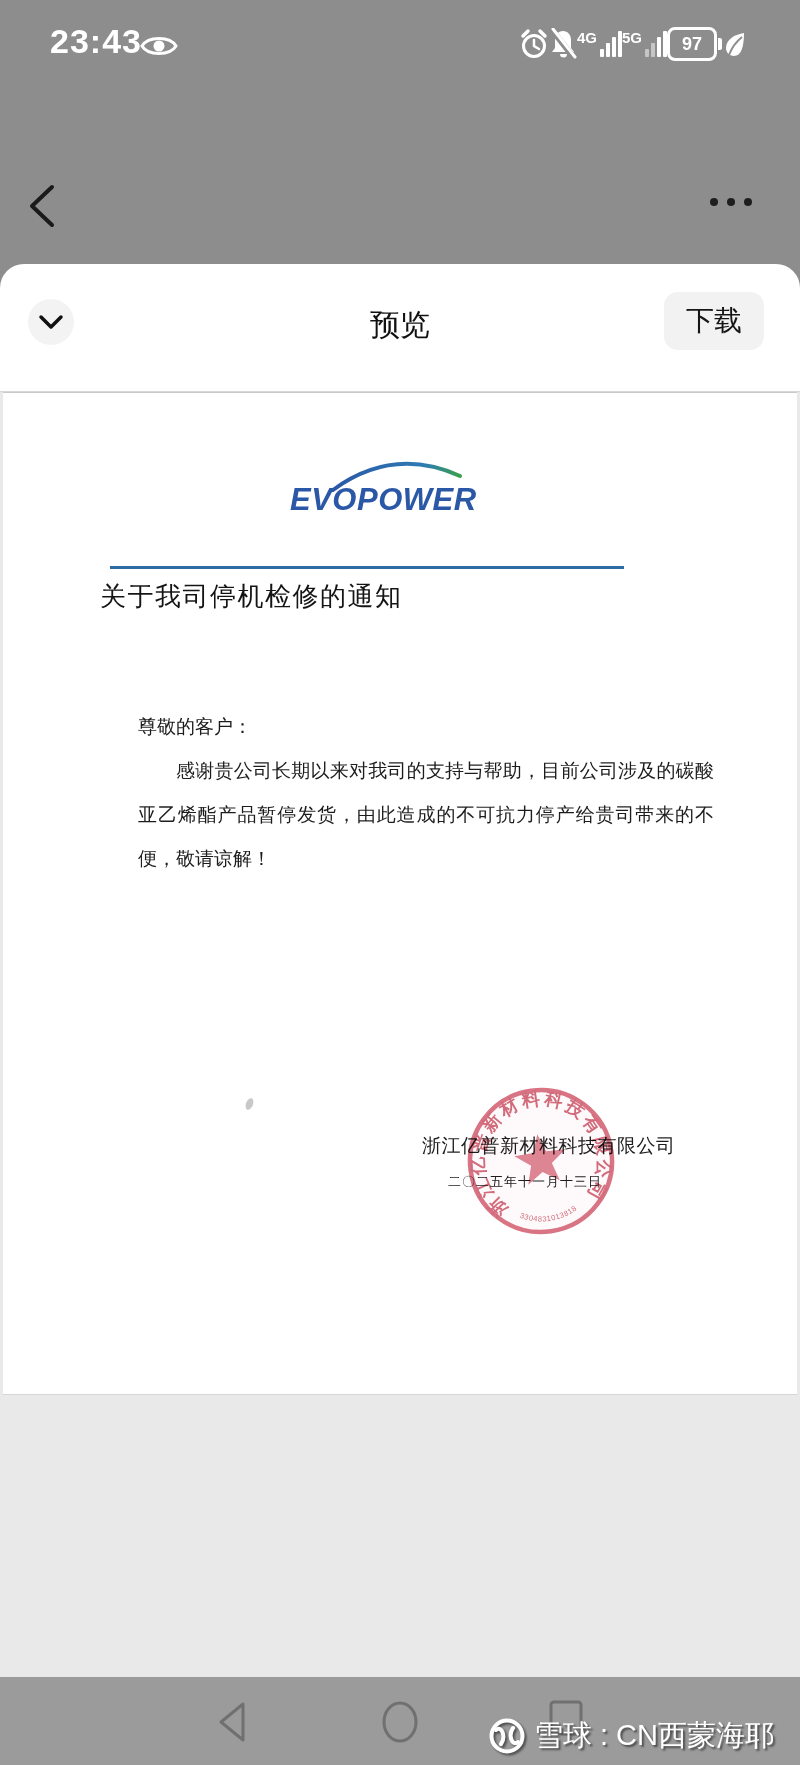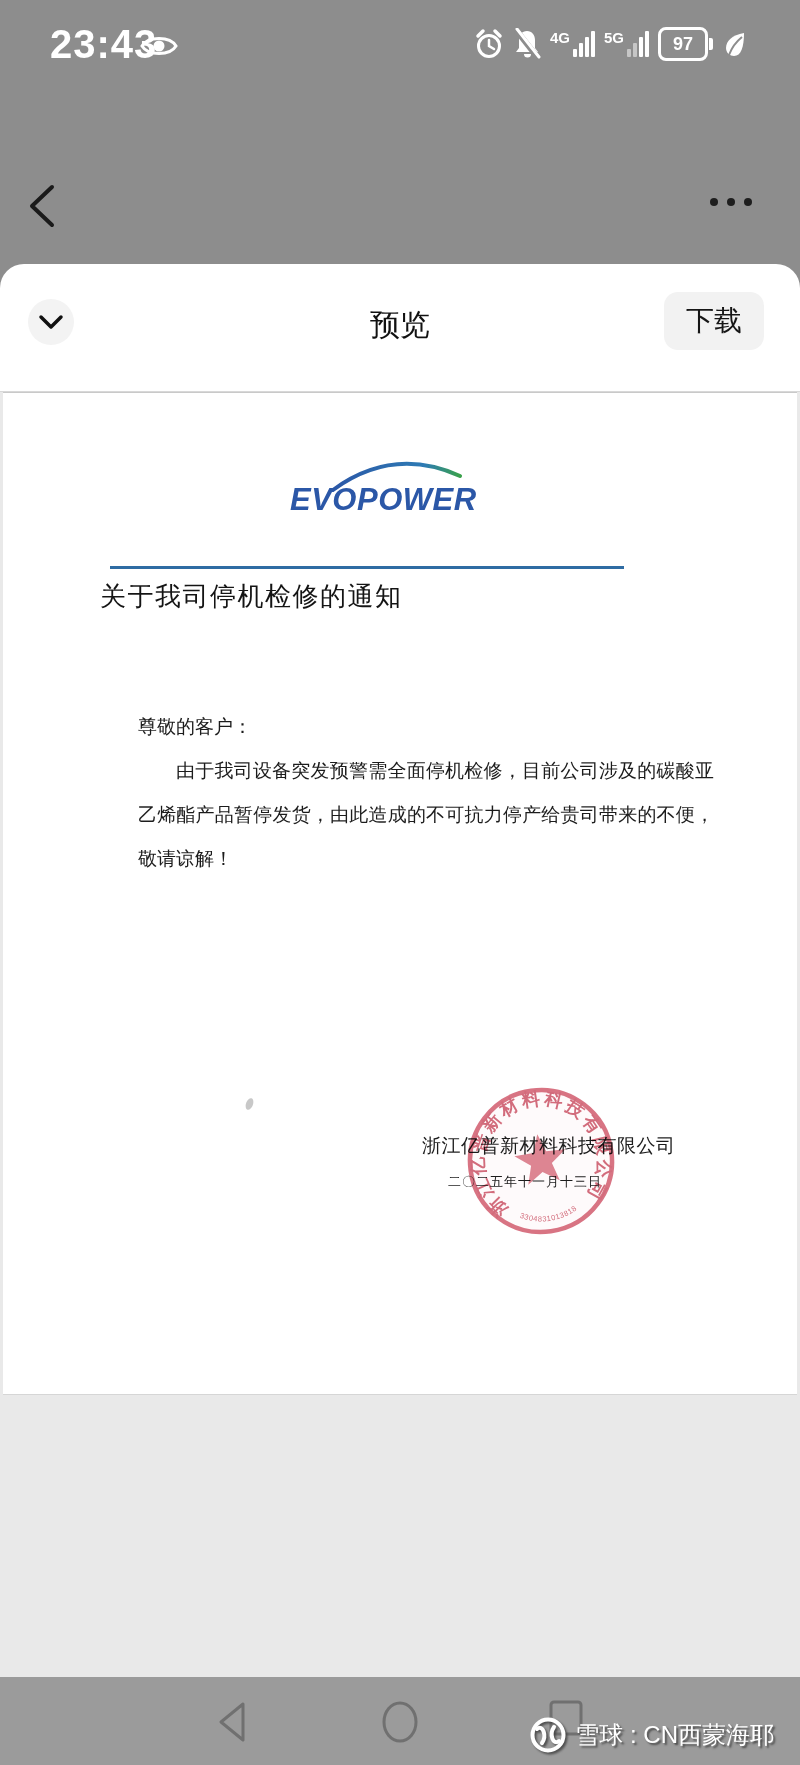--- a/index.html
+++ b/index.html
@@ -2,22 +2,22 @@
 <html><head>
 <meta charset="utf-8">
 <style>
   html,body{margin:0;padding:0;}
   body{width:800px;height:1765px;position:relative;background:#8d8d8d;
        font-family:"Liberation Sans","DejaVu Sans",sans-serif;overflow:hidden;}
   .abs{position:absolute;}
 
   
   .status-bar{top:0;left:0;width:800px;height:90px;color:#fff;}
-  .time{left:50px;top:22px;font-size:40px;font-weight:600;letter-spacing:1px;}
-  .st-icons{right:52px;top:24px;display:flex;align-items:center;gap:9px;height:40px;}
+  .time{left:50px;top:22px;font-size:34px;font-weight:600;letter-spacing:1px;}
+  .st-icons{right:52px;top:24px;display:flex;align-items:center;height:40px;}
   .sig{display:flex;align-items:flex-end;gap:2px;}
   .sig .lbl{font-size:15px;font-weight:700;line-height:1;margin-right:1px;transform:translateY(-12px);}
   .bars{display:flex;align-items:flex-end;gap:2px;}
   .bars i{display:block;width:4px;background:#fff;border-radius:1px;}
   .battery{display:flex;align-items:center;}
   .bat-body{width:44px;height:28px;border:3px solid #fff;border-radius:8px;
             display:flex;align-items:center;justify-content:center;font-size:18px;font-weight:700;}
   .bat-nub{width:4px;height:12px;background:#fff;border-radius:0 2px 2px 0;margin-left:1px;}
 
   
@@ -49,21 +49,21 @@
   .doc-body .salutation{text-indent:0;}
   .speck{left:246px;top:1098px;width:7px;height:12px;background:#9a9a9a;border-radius:50%;opacity:.55;transform:rotate(20deg);}
   .sig-company{left:422px;top:1133px;font-size:19px;letter-spacing:.5px;}
   .sig-date{left:448px;top:1173px;font-size:13px;letter-spacing:1px;}
   .stamp{left:456px;top:1076px;mix-blend-mode:multiply;opacity:.93;}
 
   
   .nav-bar{top:1677px;left:0;width:800px;height:88px;background:#9b9b9b;}
   .nav-ic{top:1700px;}
   .watermark{right:26px;top:1716px;display:flex;align-items:center;gap:8px;color:#fff;}
-  .wm-text{font-size:24px;font-weight:500;text-shadow:2px 2px 2px rgba(60,60,60,.85);white-space:nowrap;}
+  .wm-text{font-size:29px;font-weight:500;text-shadow:2px 2px 2px rgba(60,60,60,.85);white-space:nowrap;}
   .wm-logo{filter:drop-shadow(2px 2px 1px rgba(60,60,60,.8));}
 </style>
 </head>
 <body>
 
 <div class="abs status-bar">
   <div class="abs time">23:43</div>
   <svg class="abs" style="left:140px;top:32px" width="38" height="28" viewBox="0 0 38 28">
     <path d="M2 14 C8 4 30 4 36 14 C30 24 8 24 2 14 Z" fill="none" stroke="#fff" stroke-width="3"></path>
     <circle cx="19" cy="14" r="5.5" fill="#fff"></circle>
@@ -145,21 +145,21 @@
   </defs>
   <path d="M 45 42 Q 105 -2 172 28" fill="none" stroke="url(#swoosh)" stroke-width="4" stroke-linecap="round"></path>
   <text x="2" y="62" font-size="31" font-weight="bold" font-style="italic" letter-spacing="0.5" fill="#2b57a7" font-family="Liberation Sans, DejaVu Sans, sans-serif">EVOPOWER</text>
 </svg>
 
 <div class="abs doc-rule"></div>
 <div class="abs doc-title doc-serif">关于我司停机检修的通知</div>
 
 <div class="abs doc-body doc-serif">
   <p class="salutation">尊敬的客户：</p>
-  <p>由于我司设备突发预警需全面停机检修，目前公司涉及的碳酸亚乙烯酯产品暂停发货，由此造成的不可抗力停产给贵司带来的不便，敬请谅解！</p>
+  <p>感谢贵公司长期以来对我司的支持与帮助，目前公司涉及的碳酸亚乙烯酯产品暂停发货，由此造成的不可抗力停产给贵司带来的不便，敬请谅解！</p>
 </div>
 
 <div class="abs speck"></div>
 
 <div class="abs sig-company doc-serif">浙江亿普新材料科技有限公司</div>
 <div class="abs sig-date doc-serif">二〇二五年十一月十三日</div>
 
 <svg class="abs stamp" width="170" height="170" viewBox="0 0 170 170">
   <defs>
     <path id="ringPath" d="M 48 129 A 57 57 0 1 1 122 129" fill="none"></path>

